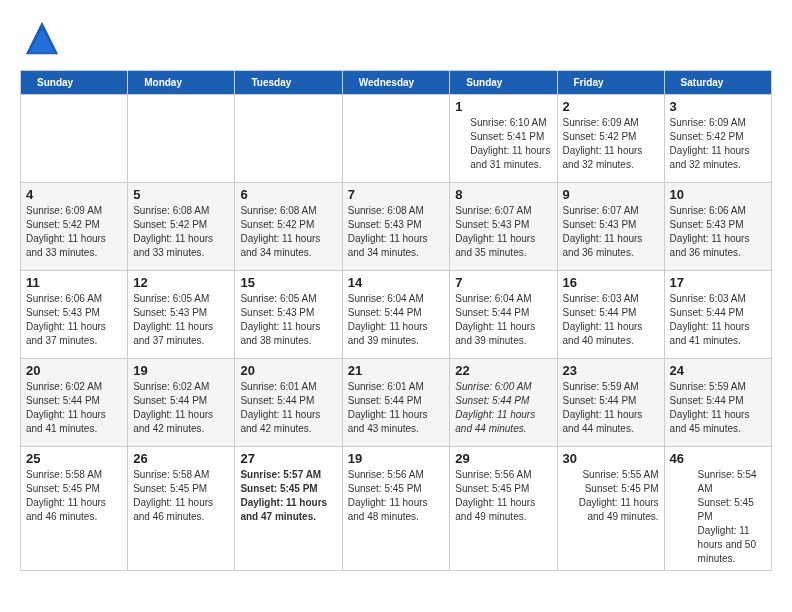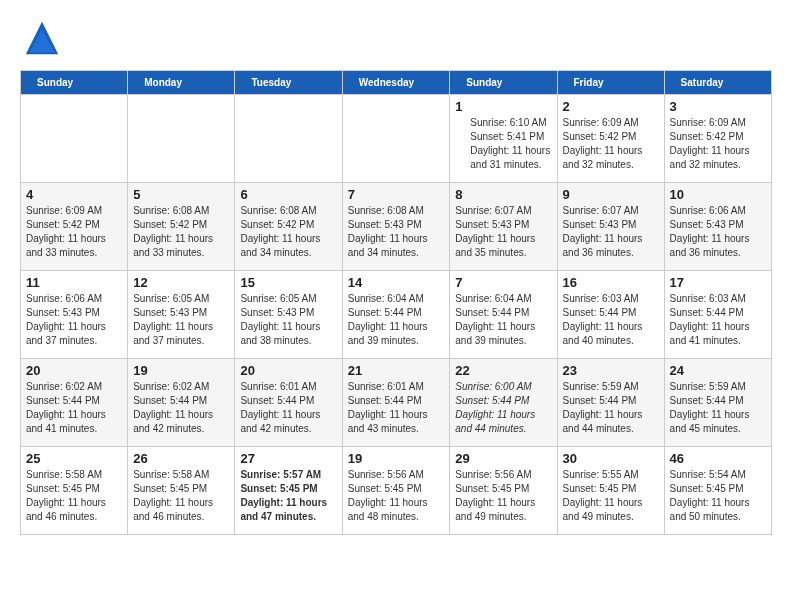--- a/index.html
+++ b/index.html
@@ -306,25 +306,25 @@
 Daylight: 11 hours and 48 minutes.</div>
         </td>
         <td>
           <span class="day-number">29</span>
           <div class="day-info" style="white-space: pre-line;">Sunrise: 5:56 AM
 Sunset: 5:45 PM
 Daylight: 11 hours and 49 minutes.</div>
         </td>
         <td>
           <span class="day-number">30</span>
-          <div class="day-info" style="white-space: pre-line;">Sunrise: 5:55 AM
+          <div class="day-info" style="white-space: pre-line; text-align: right;">Sunrise: 5:55 AM
 Sunset: 5:45 PM
 Daylight: 11 hours and 49 minutes.</div>
         </td>
         <td>
           <span class="day-number">46</span>
-          <div class="day-info" style="white-space: pre-line;">Sunrise: 5:54 AM
+          <div class="day-info" style="white-space: pre-line; margin-left: 28px;">Sunrise: 5:54 AM
 Sunset: 5:45 PM
 Daylight: 11 hours and 50 minutes.</div>
         </td>
       </tr>
     </tbody>
 </table>
 
 </body></html>

